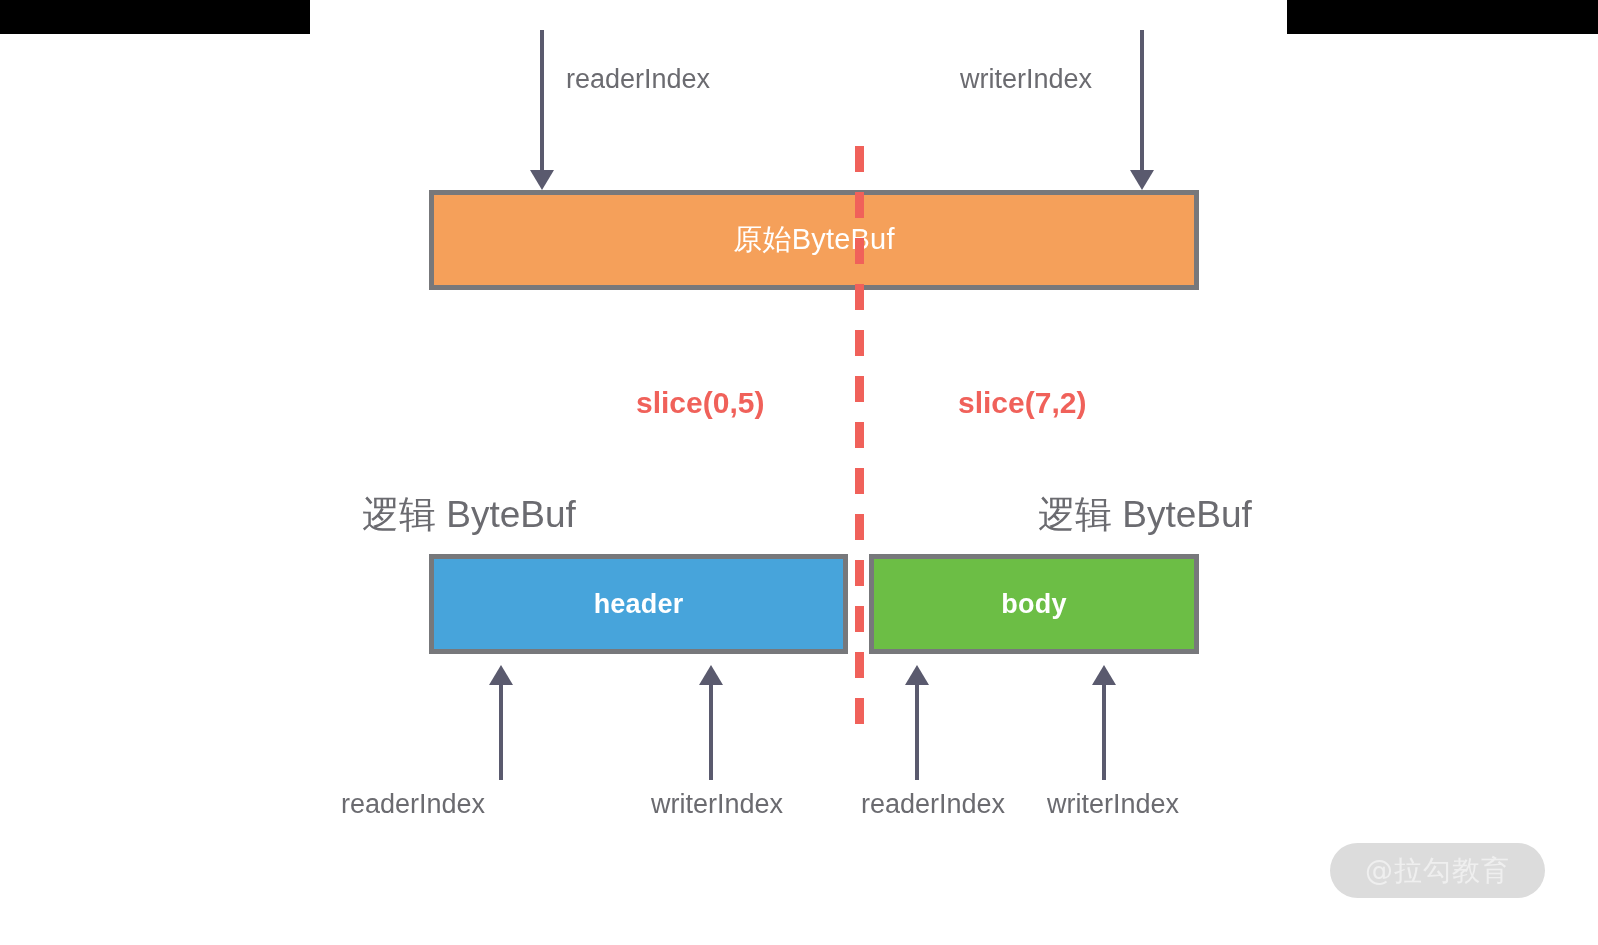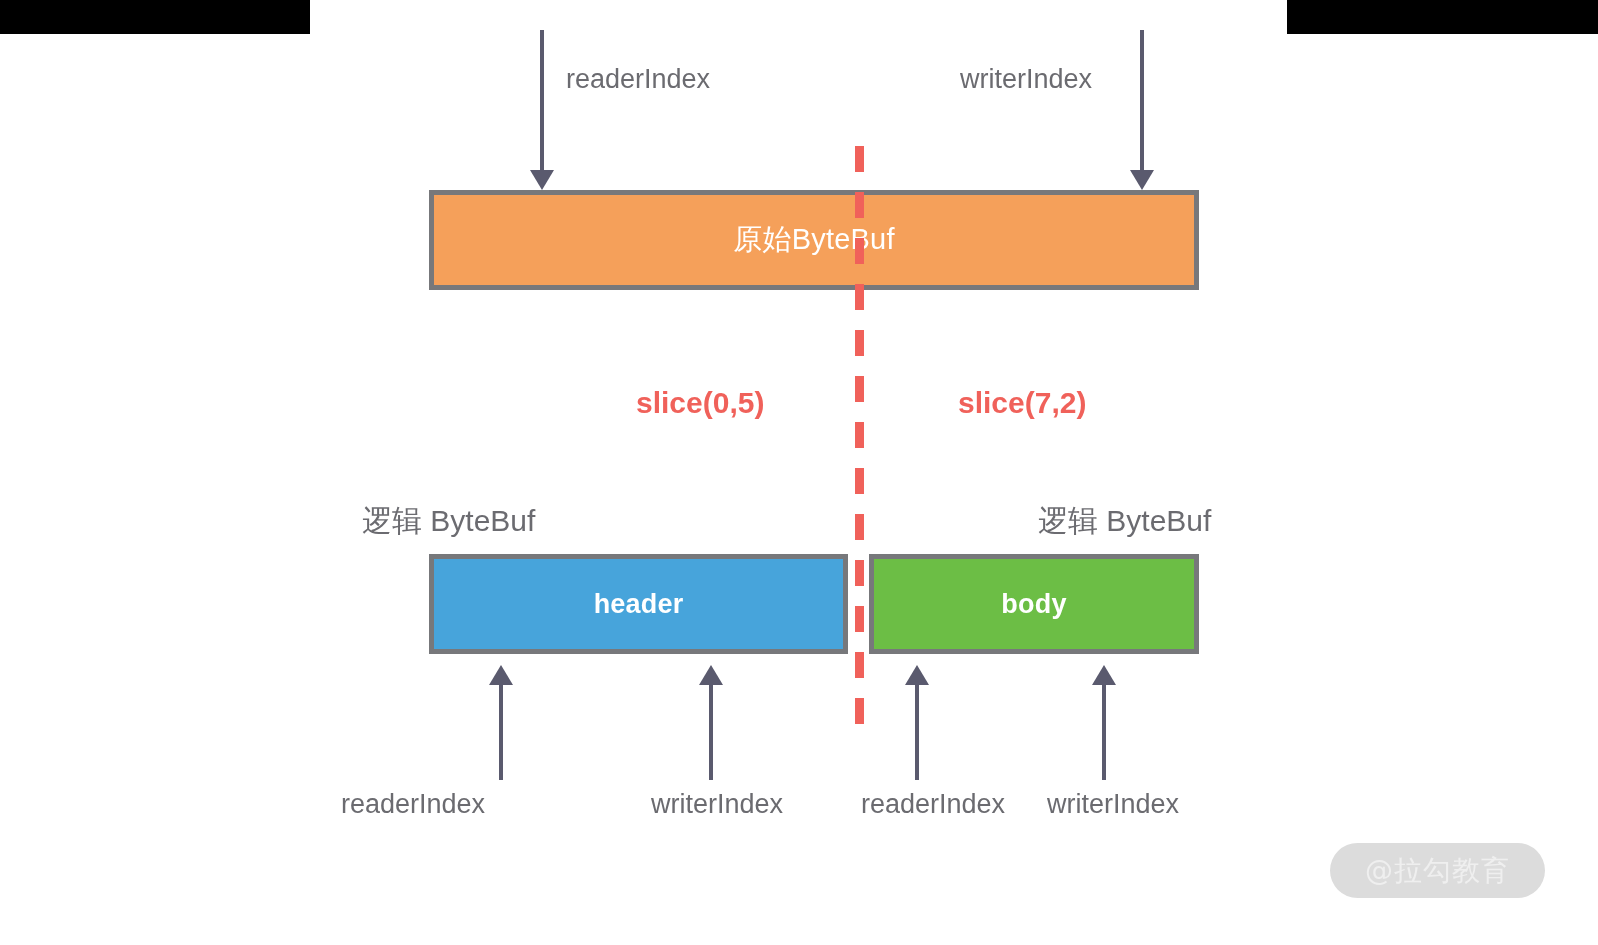--- a/index.html
+++ b/index.html
@@ -80,21 +80,21 @@
   #arrow-bot-body-writer .shaft{height:95px;}
 
   
   .label{
     position:absolute;
     color:#6B6B70;
     white-space:nowrap;
     user-select:none;
   }
   .label.idx{font-size:27px;}
-  .label.logical{font-size:30px;margin-top:11px;}
+  .label.logical{font-size:37px;}
   .label.slice{color:#F0615A;font-size:30px;font-weight:bold;}
 
   #lbl-top-reader{left:566px;top:64px;}
   #lbl-top-writer{left:960px;top:64px;}
 
   #lbl-slice-left{left:636px;top:386px;}
   #lbl-slice-right{left:958px;top:386px;}
 
   #lbl-logical-left{left:362px;top:490px;}
   #lbl-logical-right{left:1038px;top:490px;}

